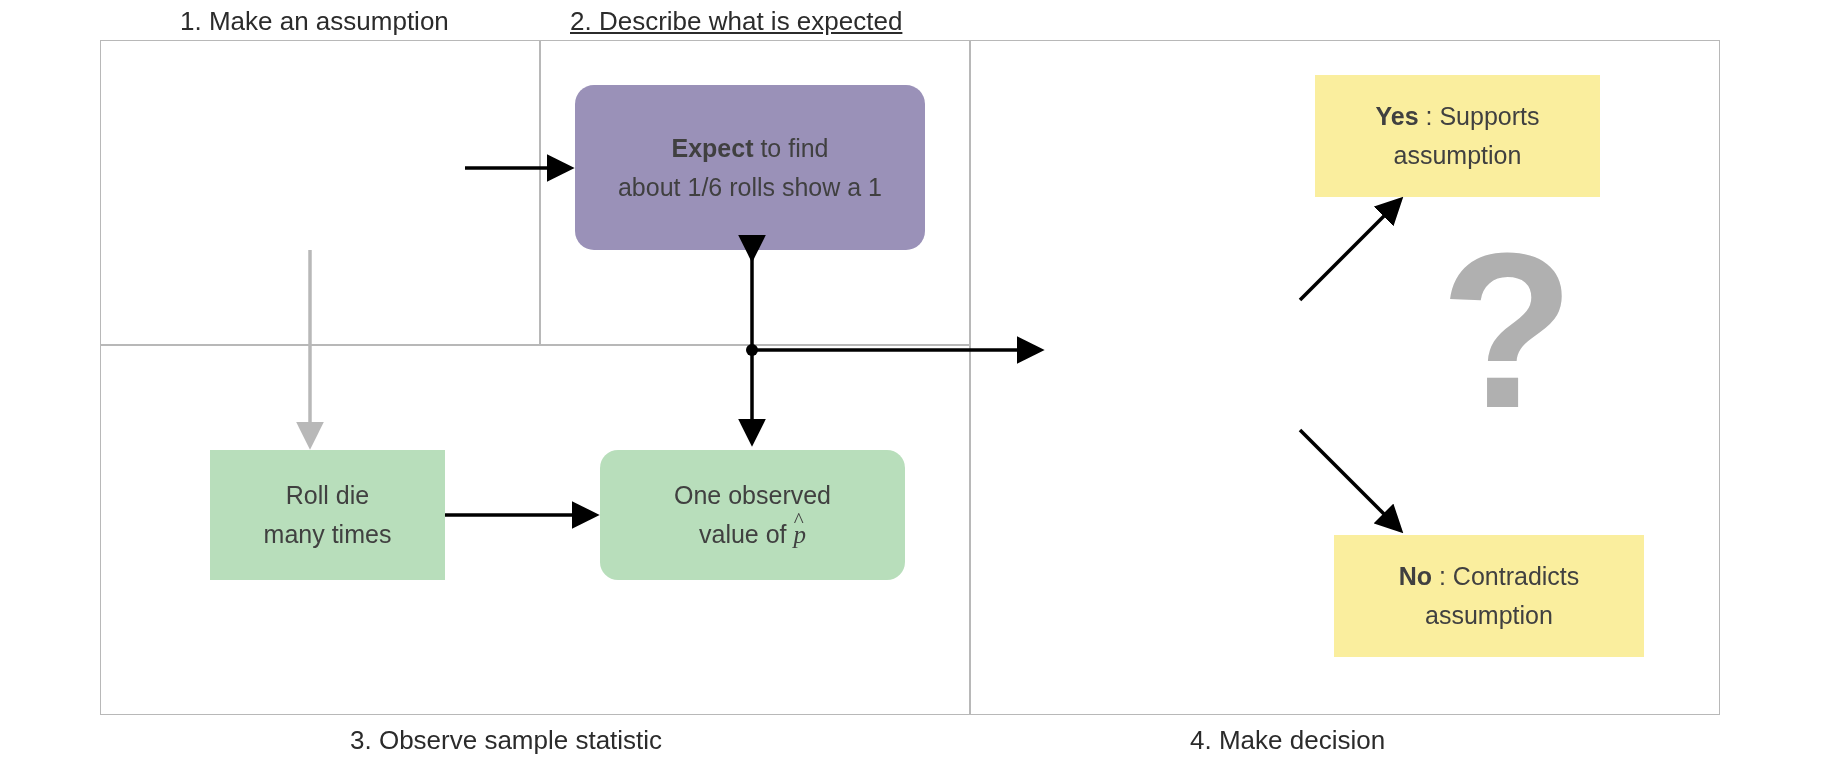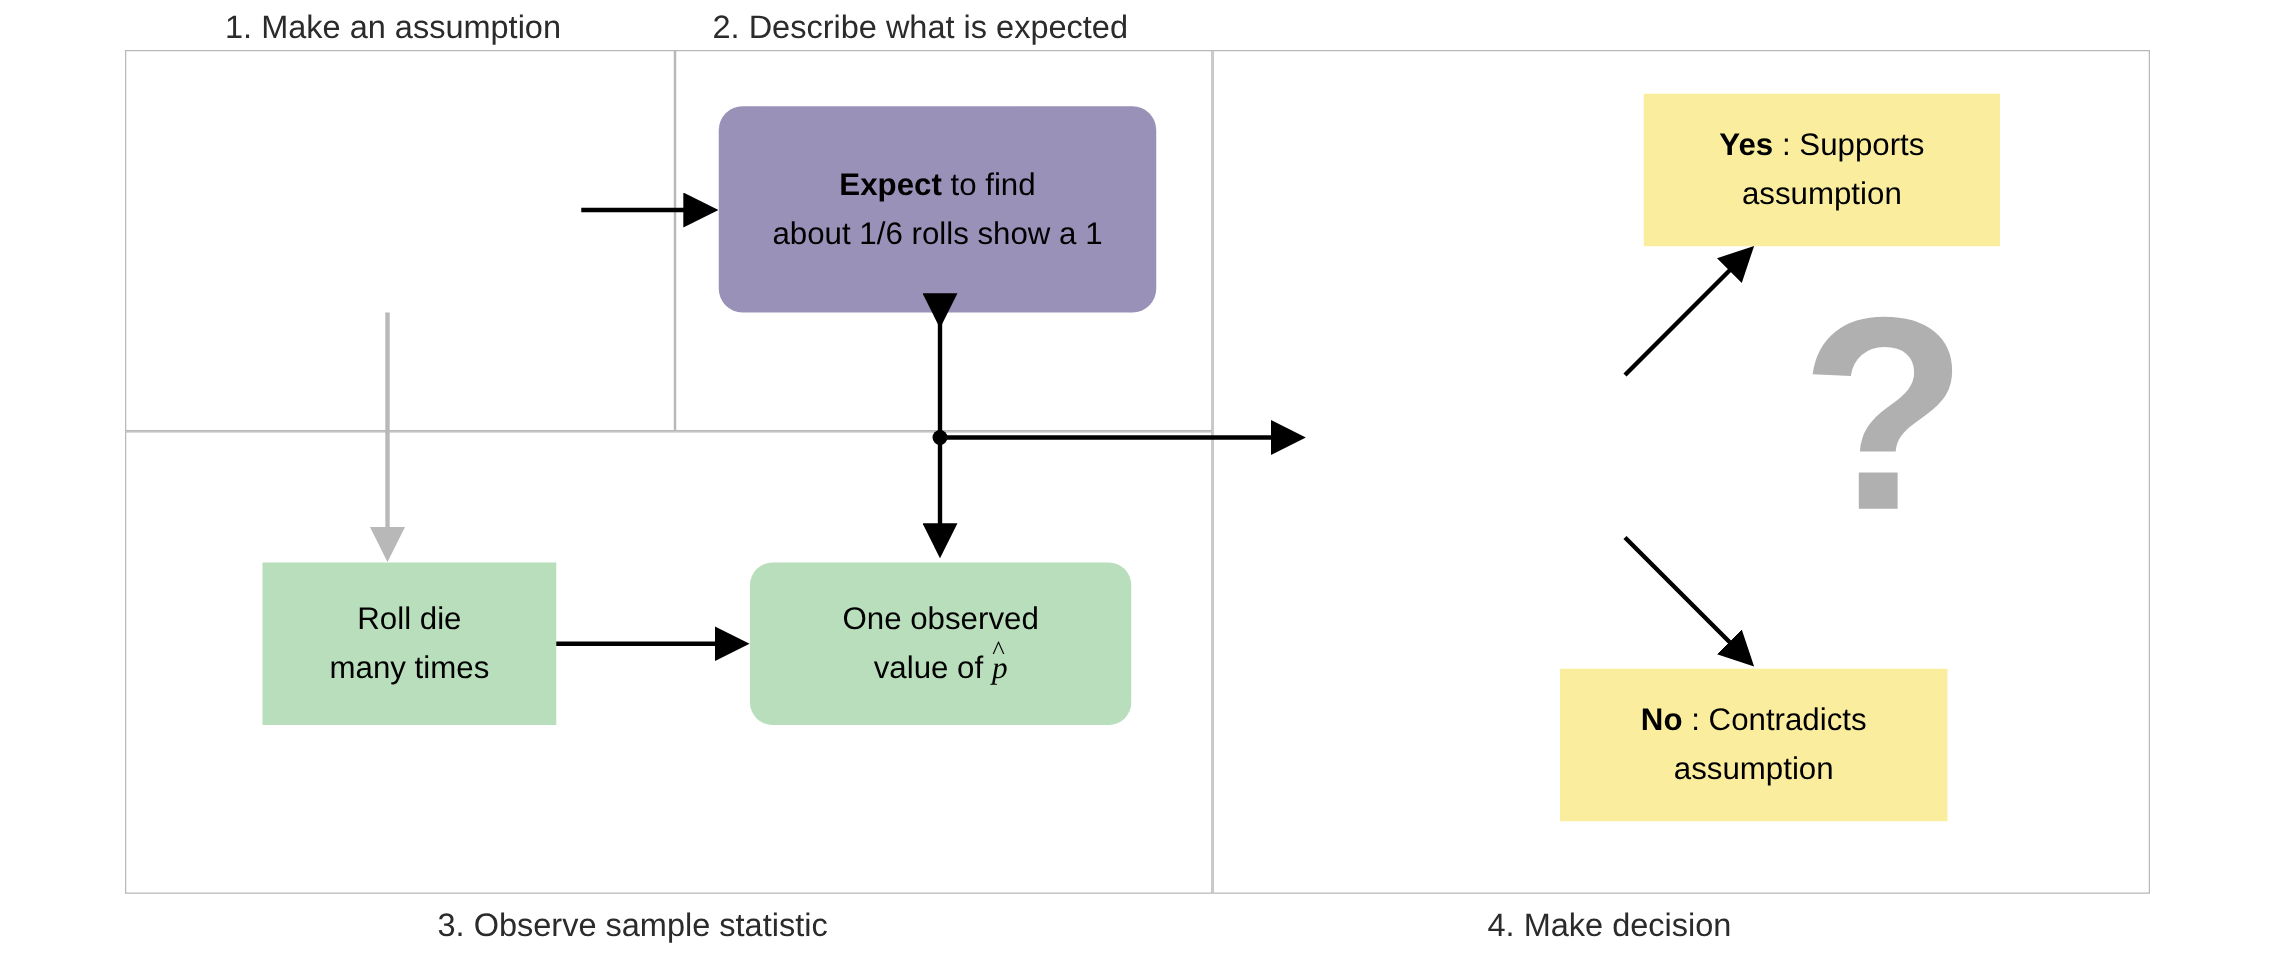--- a/index.html
+++ b/index.html
@@ -34,21 +34,21 @@
   .node {
     position: absolute;
     display: flex;
     flex-direction: column;
     align-items: center;
     justify-content: center;
     text-align: center;
     padding: 10px 18px;
     font-size: 25px;
     line-height: 1.55;
-    color: #000000;
+    color: #404040;
   }
   .node .row { display: block; }
   .node b { font-weight: 700; }
   .purple { background: #9a91b8; }
   .green  { background: #b8debb; }
   .teal   { background: #a4bcbe; }
   .yellow { background: #faee9e; }
   
   .qmark {
     position: absolute;
@@ -85,21 +85,21 @@
 <body>
 
 <div class="canvas">
 
   <div class="zone" style="left:0px; top:40px; width:440px; height:305px;"></div>
   <div class="zone" style="left:440px; top:40px; width:430px; height:305px;"></div>
   <div class="zone" style="left:0px; top:345px; width:870px; height:370px;"></div>
   <div class="zone" style="left:870px; top:40px; width:750px; height:675px;"></div>
 
   <div class="zone-label" style="left:80px; top:6px;">1. Make an assumption</div>
-  <div class="zone-label" style="left:470px; top:6px;">2. Describe what is expected</div>
+  <div class="zone-label" style="left:470px; top:6px;text-decoration:underline;">2. Describe what is expected</div>
   <div class="zone-label" style="left:250px; top:725px;">3. Observe sample statistic</div>
   <div class="zone-label" style="left:1090px; top:725px;">4. Make decision</div>
 
   <div class="qmark" style="left:1340px; top:205px;">?</div>
 
 
   <div class="node purple" style="left:475px; top:85px; width:350px; height:165px;border-radius:19px;">
     <span class="row"><b>Expect</b><span> to find</span></span>
     <span class="row">about 1/6 rolls show a 1</span>
   </div>
@@ -113,21 +113,21 @@
     <span class="row">One observed</span>
     <span class="row"><span>value of </span><span class="phat"><span class="hat">^</span>p</span></span>
   </div>
 
 
   <div class="node yellow" style="left:1215px; top:75px; width:285px; height:122px;">
     <span class="row"><b>Yes</b><span> :  </span><span>Supports</span></span>
     <span class="row">assumption</span>
   </div>
 
-  <div class="node yellow" style="left:1148px; top:535px; width:310px; height:122px;">
+  <div class="node yellow" style="left:1234px; top:535px; width:310px; height:122px;">
     <span class="row"><b>No</b><span> :  </span><span>Contradicts</span></span>
     <span class="row">assumption</span>
   </div>
 
   <svg class="arrows">
     <defs>
       <marker id="ah" viewBox="0 0 12 12" refX="10" refY="6" markerWidth="8" markerHeight="8" orient="auto">
         <path d="M0,0 L12,6 L0,12 z" fill="#000"></path>
       </marker>
       <marker id="ahGrey" viewBox="0 0 12 12" refX="10" refY="6" markerWidth="8" markerHeight="8" orient="auto">

